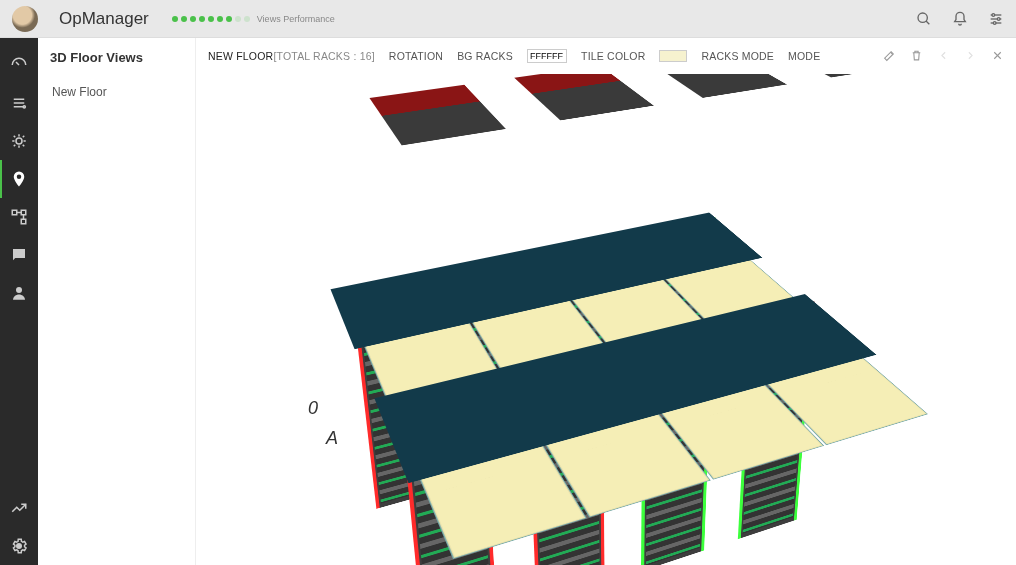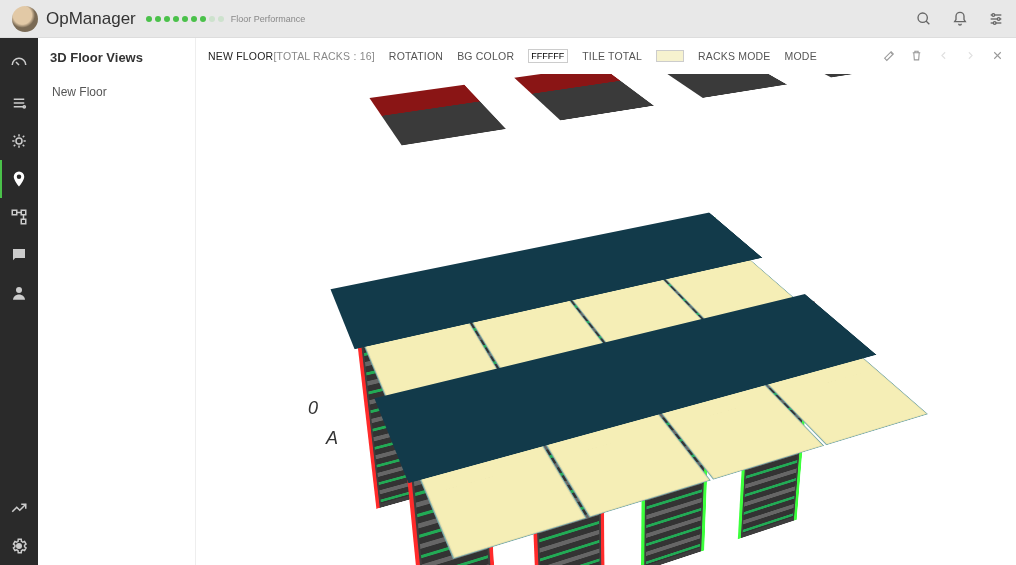--- a/index.html
+++ b/index.html
@@ -1,19 +1,19 @@
 <!DOCTYPE html>
 <html><head>
 <meta charset="utf-8">
 <style>
 * { box-sizing: border-box; margin: 0; padding: 0; }
 body { font-family: -apple-system, BlinkMacSystemFont, "Segoe UI", Arial, sans-serif; background: #fff; width: 1016px; height: 565px; overflow: hidden; }
 
 
-.header { height: 38px; background: #e8e8e8; display: flex; align-items: center; padding: 0 12px; border-bottom: 1px solid #ddd; }
+.header { height: 38px; background: #e8e8e8; display: flex; align-items: center; padding: 0 12px; border-bottom: 1px solid #ddd; gap: 13px; }
 .avatar { width: 26px; height: 26px; border-radius: 50%; background: radial-gradient(circle at 40% 35%, #e2c9a6 0 40%, #7a6a54 55%); margin-right: 8px; }
 .brand { font-size: 17px; font-weight: 400; color: #333; }
 .dots { display: flex; gap: 3px; margin-left: 10px; align-items: center; }
 .dots span.d { width: 6px; height: 6px; border-radius: 50%; background: #4ac14a; }
 .dots span.d.fade { opacity: .35; background: #9bd79b; }
 .dots-label { font-size: 9px; color: #888; margin-left: 4px; }
 .header-right { margin-left: auto; display: flex; gap: 20px; align-items: center; }
 .icon-btn { color: #666; cursor: pointer; display: flex; align-items: center; }
 .icon-btn svg { width: 16px; height: 16px; }
 
@@ -70,21 +70,21 @@
   <div class="dots">
     <span class="d"></span>
       <span class="d"></span>
       <span class="d"></span>
       <span class="d"></span>
       <span class="d"></span>
       <span class="d"></span>
       <span class="d"></span>
       <span class="d fade"></span>
       <span class="d fade"></span>
-    <span class="dots-label">Floor Performance</span>
+    <span class="dots-label">Views Performance</span>
   </div>
   <div class="header-right">
     <span class="icon-btn">
       <svg viewBox="0 0 24 24" fill="none" stroke="currentColor" stroke-width="2">
           <circle cx="10" cy="10" r="7"></circle>
           <line x1="20" y1="20" x2="15" y2="15"></line>
         </svg>
     </span>
     <span class="icon-btn">
       <svg viewBox="0 0 24 24" fill="none" stroke="currentColor" stroke-width="2">
@@ -175,23 +175,23 @@
 
 <div class="sub-panel">
   <h3>3D Floor Views</h3>
   <div class="sub-item">New Floor</div>
 </div>
 
 <div class="main">
   <div class="toolbar">
     <span><span class="fname">NEW FLOOR</span><span class="meta">[TOTAL RACKS : 16]</span></span>
     <span>ROTATION</span>
-    <span>BG COLOR</span>
+    <span>BG RACKS</span>
     <input class="swatch" value="FFFFFF" style="">
-    <span>TILE TOTAL</span>
+    <span>TILE COLOR</span>
     <span class="tile-swatch"></span>
     <span>RACKS MODE</span>
     <span>MODE</span>
     <div class="toolbar-right">
       <span class="tbtn"><svg viewBox="0 0 24 24" fill="none" stroke="currentColor" stroke-width="2">
             <path d="M3 17l4 4 12-12-4-4L3 17z"></path>
             <path d="M14 6l4 4"></path>
           </svg></span>
       <span class="tbtn"><svg viewBox="0 0 24 24" fill="none" stroke="currentColor" stroke-width="2">
             <path d="M5 7h14M9 7V4h6v3M7 7l1 13h8l1-13"></path>

